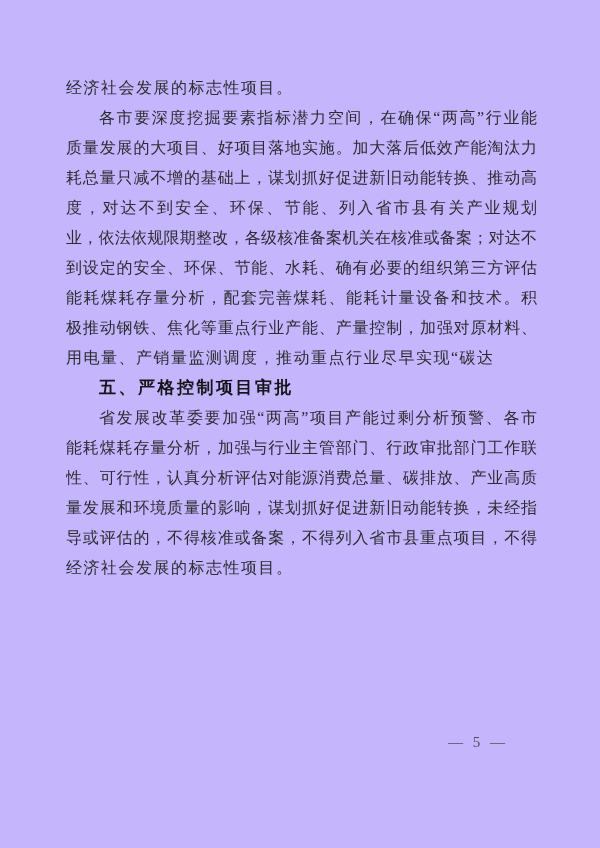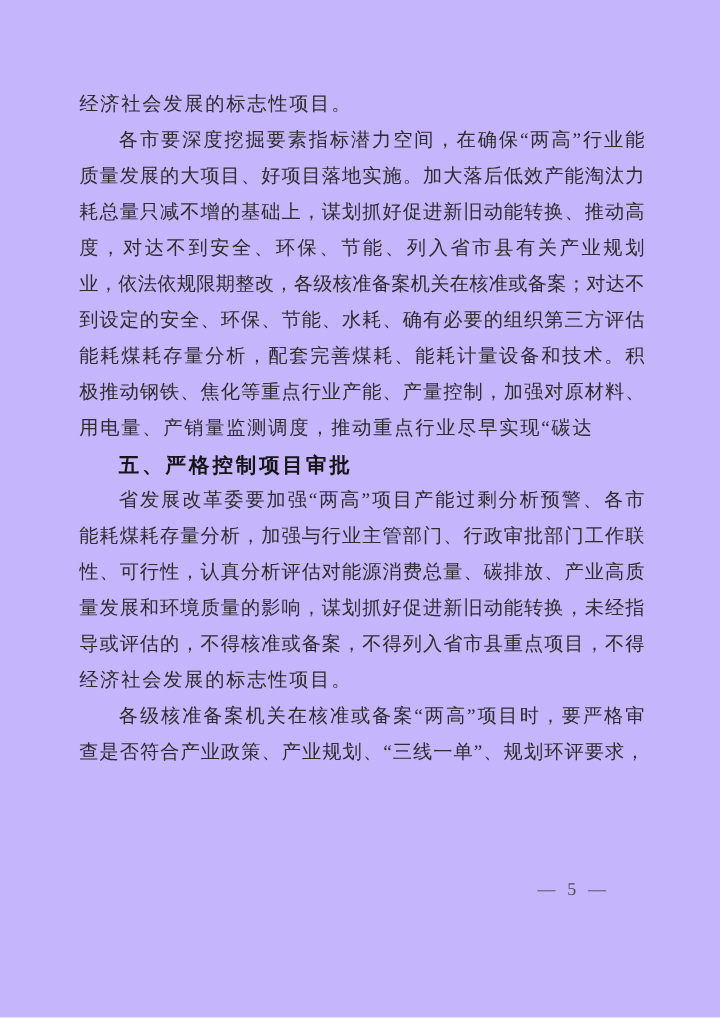--- a/index.html
+++ b/index.html
@@ -83,19 +83,15 @@
         <div class="line end indent">五、严格控制项目审批</div>
       </div>
       <div class="block block-para">
         <div class="line fill indent">省发展改革委要加强“两高”项目产能过剩分析预警、各市</div>
         <div class="line fill">能耗煤耗存量分析，加强与行业主管部门、行政审批部门工作联</div>
         <div class="line fill">性、可行性，认真分析评估对能源消费总量、碳排放、产业高质</div>
         <div class="line fill">量发展和环境质量的影响，谋划抓好促进新旧动能转换，未经指</div>
         <div class="line fill">导或评估的，不得核准或备案，不得列入省市县重点项目，不得</div>
         <div class="line end">经济社会发展的标志性项目。</div>
       </div>
-      <div class="block block-para">
-        <div class="line fill indent">各级核准备案机关在核准或备案“两高”项目时，要严格审</div>
-        <div class="line fill">查是否符合产业政策、产业规划、“三线一单”、规划环评要求，</div>
-      </div>
     </div>
   <div class="footer">— 5 —</div>
 </div>
 
 </body></html>

